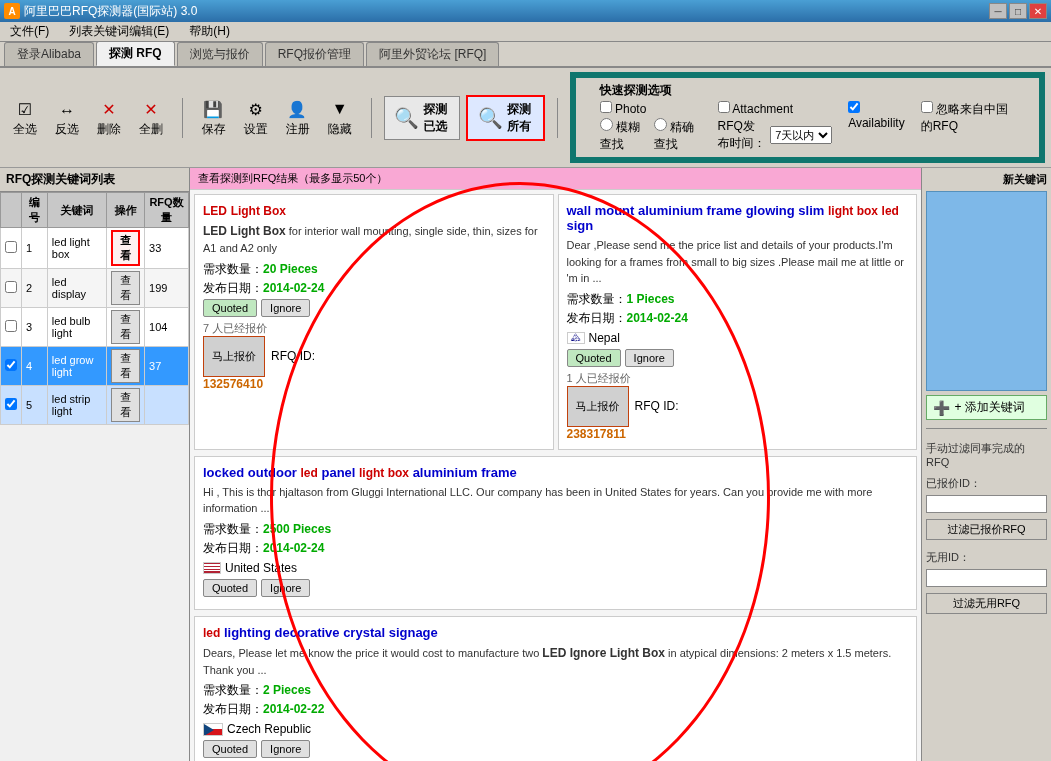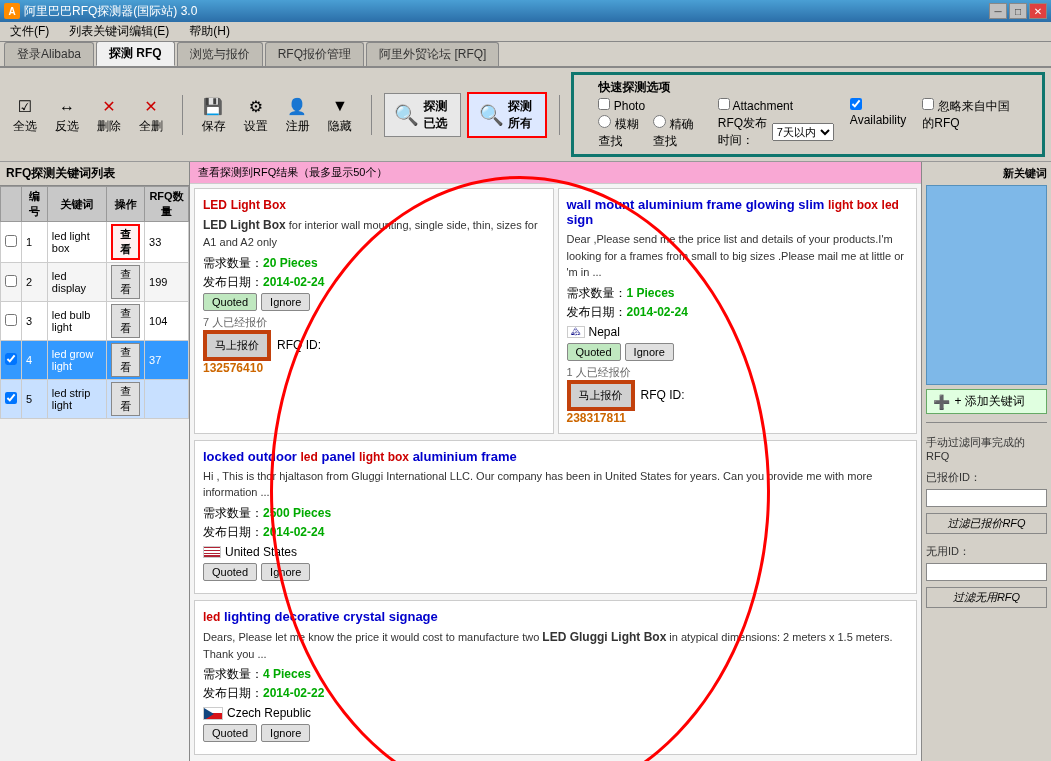--- a/index.html
+++ b/index.html
@@ -55,31 +55,31 @@
     .rfq-country { display: flex; align-items: center; gap: 4px; margin: 4px 0; font-size: 12px; }
     .flag { width: 18px; height: 12px; display: inline-block; border: 1px solid #ccc; }
     .flag-pg { background: linear-gradient(135deg, #000 50%, #ff0000 50%); }
     .flag-np { background: #fff; border: 1px solid #ccc; font-size: 8px; display: flex; align-items: center; justify-content: center; color: #003399; }
     .flag-us { background: linear-gradient(to bottom, #B22234 0%, #B22234 14%, #fff 14%, #fff 28%, #B22234 28%, #B22234 42%, #fff 42%, #fff 56%, #B22234 56%, #B22234 70%, #fff 70%, #fff 84%, #B22234 84%); }
     .flag-cz { background: linear-gradient(to bottom, #fff 50%, #d7141a 50%); }
     .btn-quoted { background: #e0e0e0; border: 1px solid #888; padding: 2px 8px; cursor: pointer; font-size: 11px; border-radius: 2px; }
     .btn-ignore { background: #e0e0e0; border: 1px solid #888; padding: 2px 8px; cursor: pointer; font-size: 11px; border-radius: 2px; }
     .rfq-footer { display: flex; align-items: center; gap: 8px; margin-top: 4px; font-size: 11px; }
     .bid-info { color: #666; font-size: 11px; }
-    .btn-bid { background: #d0d0d0; border: 4px solid #c2410c; padding: 4px 8px; cursor: pointer; font-size: 11px; }
+    .btn-bid { background: #d0d0d0; border: 1px solid #c2410c; padding: 12px 8px; cursor: pointer; font-size: 11px; }
     .rfq-id { color: #cc6600; font-size: 12px; font-weight: bold; }
     
     
     .right-panel { width: 130px; background: #d4d0c8; border-left: 1px solid #888; display: flex; flex-direction: column; padding: 4px; gap: 4px; }
     .right-panel-title { font-size: 11px; font-weight: bold; text-align: right; }
     .keyword-input-area { background: #7eb8e8; border: 1px solid #5590bb; height: 200px; width: 100%; }
     .add-keyword-btn { background: #e0ffe0; border: 1px solid #66aa66; padding: 3px 6px; cursor: pointer; font-size: 11px; display: flex; align-items: center; gap: 4px; width: 100%; }
     .section-label { font-size: 11px; color: #333; margin-top: 4px; }
     .filter-input { width: 100%; height: 18px; font-size: 11px; border: 1px solid #888; margin-bottom: 2px; }
-    .filter-btn { background: #d4d0c8; border: 1px solid #888; padding: 2px 4px; cursor: pointer; font-size: 11px; width: 100%; margin-bottom: 2px; font-style: italic; }
+    .filter-btn { background: #d4d0c8; border: 1px solid #888; padding: 2px 4px; cursor: pointer; font-size: 11px; width: 100%; margin-bottom: 2px; }
     
     .checkbox-col { width: 14px; }
     input[type="checkbox"] { width: 12px; height: 12px; }
     
     .toolbar-separator { width: 1px; height: 40px; background: #888; margin: 0 4px; }
     
     .quoted-active { background: #c0e8c0; }
   </style>
 </head>
 <body>
@@ -156,21 +156,21 @@
         <span style="font-size:20px;">🔍</span>
         <span>探测已选</span>
       </div>
       <div class="toolbar-explore-btn active" style="border:2px solid red; background:#dde8ff;">
         <span style="font-size:20px;">🔍</span>
         <span>探测所有</span>
       </div>
     </div>
     <div class="toolbar-separator"></div>
 
-    <div style="border:3px solid #0f766e; background:#d4d0c8; padding:4px 24px; font-size:11px;">
+    <div style="border:6px solid #0f766e; background:#d4d0c8; padding:4px 24px; font-size:11px;">
       <div style="font-weight:bold; margin-bottom:2px;">快速探测选项</div>
       <div style="display:flex; gap:16px;">
         <div style="display:flex; flex-direction:column; gap:2px;">
           <label><input type="checkbox" style=""> <span>Photo</span></label>
           <div style="display:flex; gap:6px; align-items:center;">
             <label><input type="radio" name="search_type" style=""> <span>模糊查找</span></label>
             <label><input type="radio" name="search_type" style=""> <span>精确查找</span></label>
           </div>
         </div>
         <div style="display:flex; flex-direction:column; gap:2px;">
@@ -345,23 +345,23 @@
               <button class="btn-quoted">Quoted</button>
               <button class="btn-ignore">Ignore</button>
             </div>
           </div>
 
           <div class="rfq-card" style="flex:1;">
             <div class="rfq-title">
               <span style="color:#cc0000;">led</span> lighting decorative crystal signage
             </div>
             <div class="rfq-body">
-              Dears, Please let me know the price it would cost to manufacture two <strong>LED Gluggi Light Box</strong> in atypical dimensions: 2 meters x 1.5 meters. Thank you ...
-            </div>
-            <div class="rfq-meta">需求数量：<span class="meta-green">4 Pieces</span></div>
+              Dears, Please let me know the price it would cost to manufacture two <strong>LED Ignore Light Box</strong> in atypical dimensions: 2 meters x 1.5 meters. Thank you ...
+            </div>
+            <div class="rfq-meta">需求数量：<span class="meta-green">2 Pieces</span></div>
             <div class="rfq-meta">发布日期：<span class="meta-green">2014-02-22</span></div>
             <div class="rfq-country">
               <span class="flag flag-cz" style="background: linear-gradient(to bottom, white 50%, #d7141a 50%); position:relative; overflow:hidden; width:20px; height:13px; display:inline-block; border:1px solid #ccc;">
                 <span style="position:absolute; left:0; top:0; width:0; height:0; border-top:6.5px solid transparent; border-bottom:6.5px solid transparent; border-left:10px solid #11457e;"></span>
               </span>
               <span>Czech Republic</span>
             </div>
             <div style="display:flex; gap:4px; margin-bottom:4px;">
               <button class="btn-quoted">Quoted</button>
               <button class="btn-ignore">Ignore</button>

